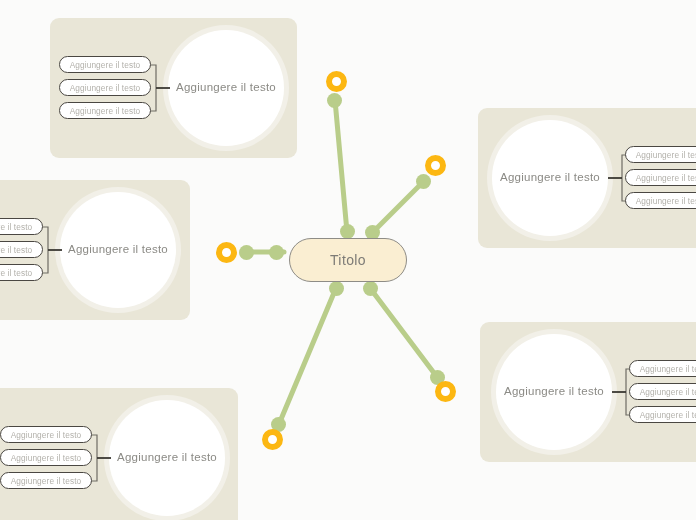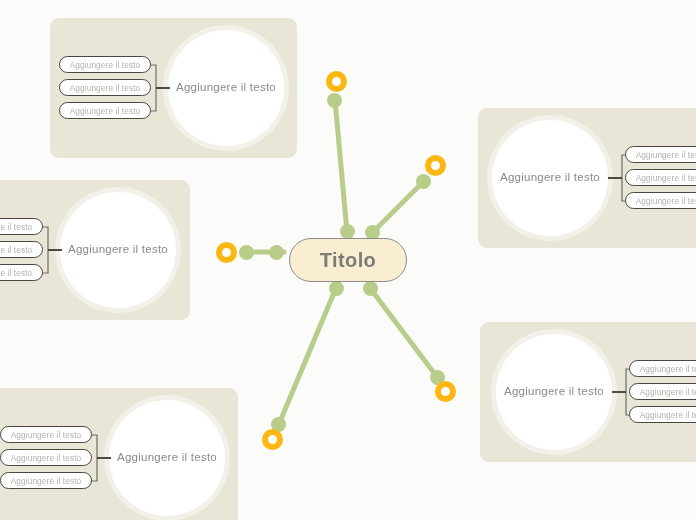--- a/index.html
+++ b/index.html
@@ -43,24 +43,23 @@
     background: #faeed2;
     border: 1.4px solid #8e8c86;
     border-radius: 22px;
     box-sizing: border-box;
     display: flex;
     align-items: center;
     justify-content: center;
     z-index: 6;
   }
   .root-node .root-label {
-    font-size: 20px;
+    font-size: 14px;
     color: #7d7b76;
     letter-spacing: .4px;
-    font-weight: bold;
   }
 
   
   .panel {
     position: absolute;
     background: #e9e6d7;
     border-radius: 9px;
     box-sizing: border-box;
     z-index: 2;
   }

